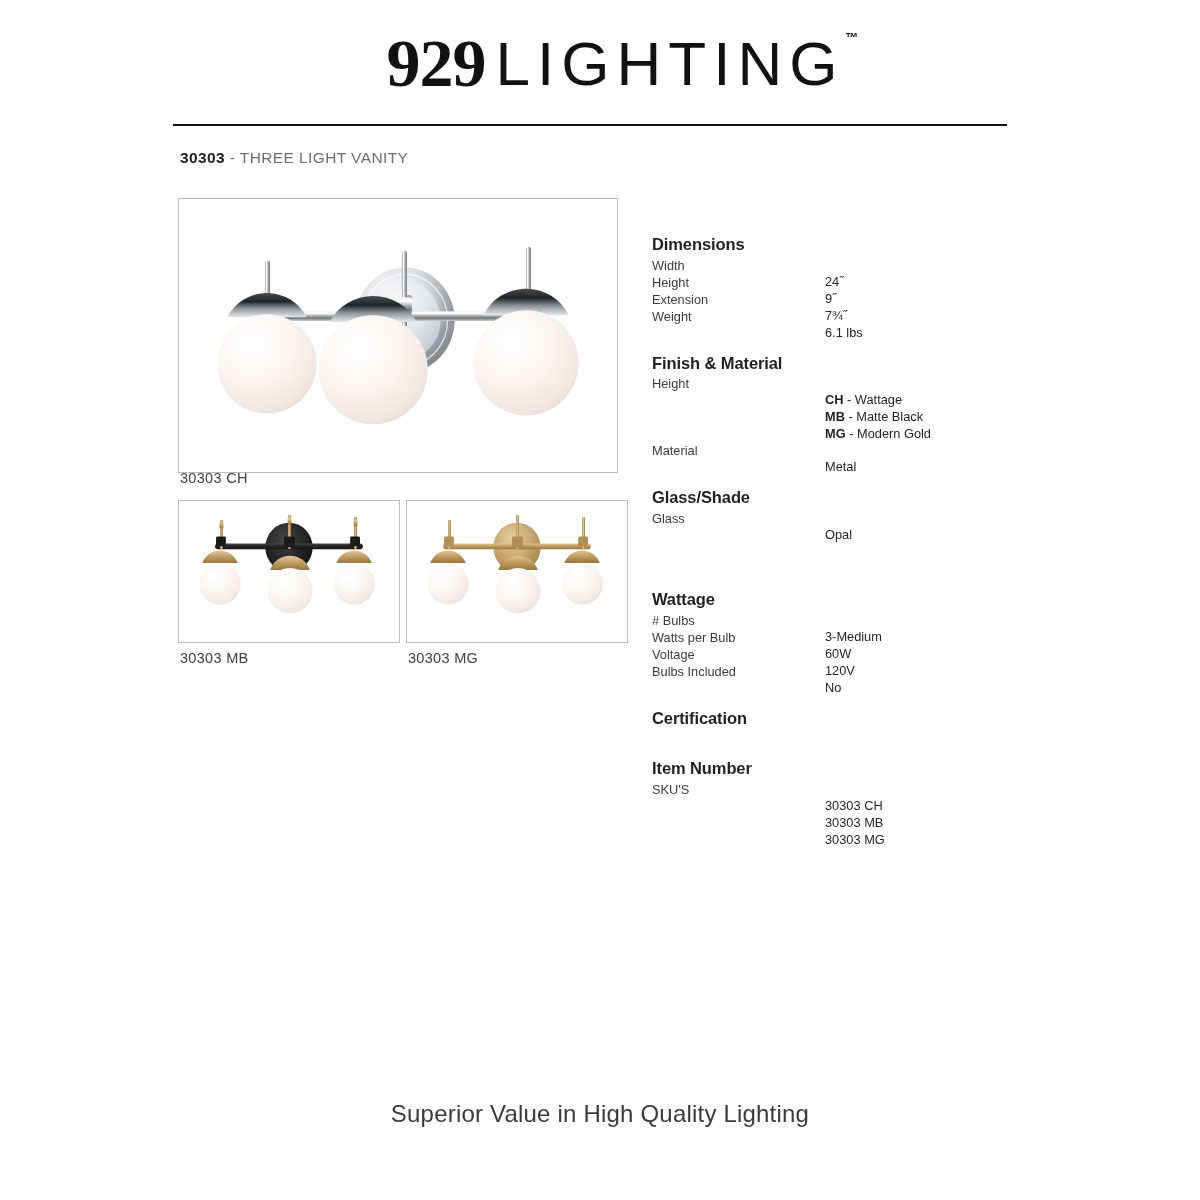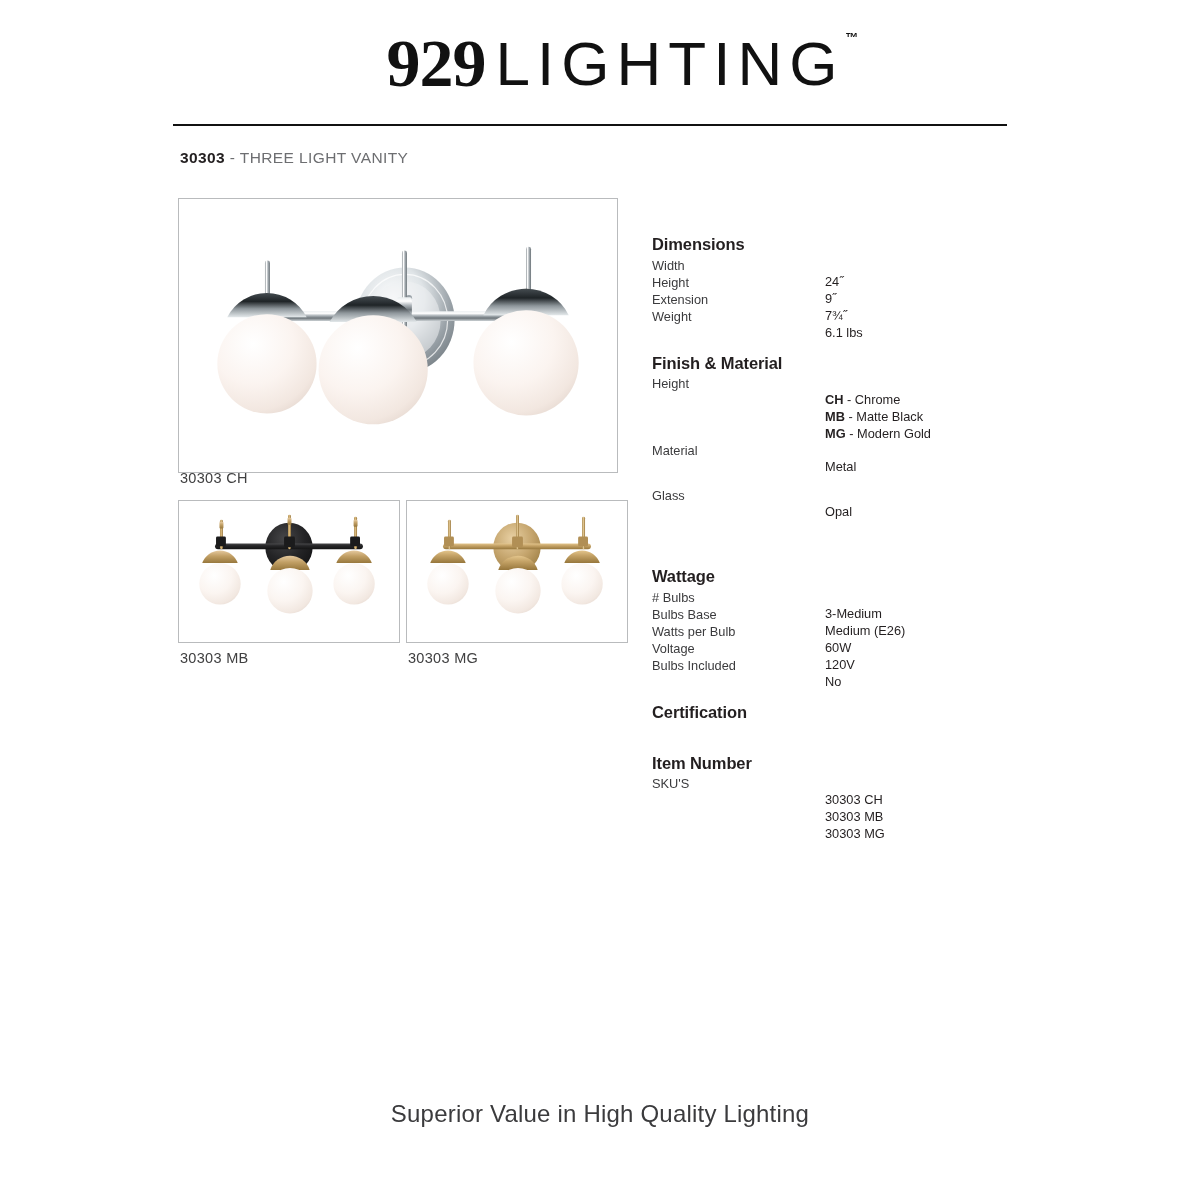--- a/index.html
+++ b/index.html
@@ -342,58 +342,55 @@
         <span class="val">6.1 lbs</span>
       </div>
     </div>
 
     <div class="gap-28"></div>
 
     <div class="sec">
       <div class="sec-head">Finish &amp; Material</div>
       <div class="row">
         <span class="lbl">Height</span>
-        <span class="val"><b>CH</b><span> - Chrome</span></span>
+        <span class="val"><b>CH</b><span> - Wattage</span></span>
       </div>
       <div class="row">
         <span class="val"><b>MB</b><span> - Matte Black</span></span>
       </div>
       <div class="row">
         <span class="val"><b>MG</b><span> - Modern Gold</span></span>
       </div>
       <div class="gap-16"></div>
       <div class="row">
         <span class="lbl">Material</span>
         <span class="val">Metal</span>
       </div>
     </div>
 
     <div class="gap-28"></div>
 
     <div class="sec">
+      <div class="sec-head">Glass/Shade</div>
       <div class="row">
         <span class="lbl">Glass</span>
         <span class="val">Opal</span>
       </div>
     </div>
 
     <div class="gap-34"></div>
     <div class="gap-28"></div>
 
     <div class="sec">
       <div class="sec-head">Wattage</div>
       <div class="row">
         <span class="lbl"># Bulbs</span>
         <span class="val">3-Medium</span>
       </div>
       <div class="row">
-        <span class="lbl">Bulbs Base</span>
-        <span class="val">Medium (E26)</span>
-      </div>
-      <div class="row">
         <span class="lbl">Watts per Bulb</span>
         <span class="val">60W</span>
       </div>
       <div class="row">
         <span class="lbl">Voltage</span>
         <span class="val">120V</span>
       </div>
       <div class="row">
         <span class="lbl">Bulbs Included</span>
         <span class="val">No</span>

